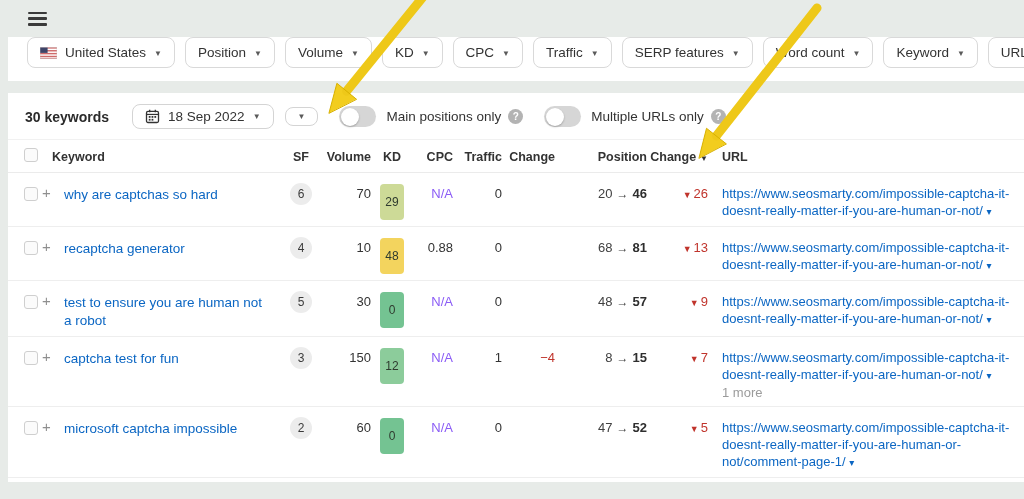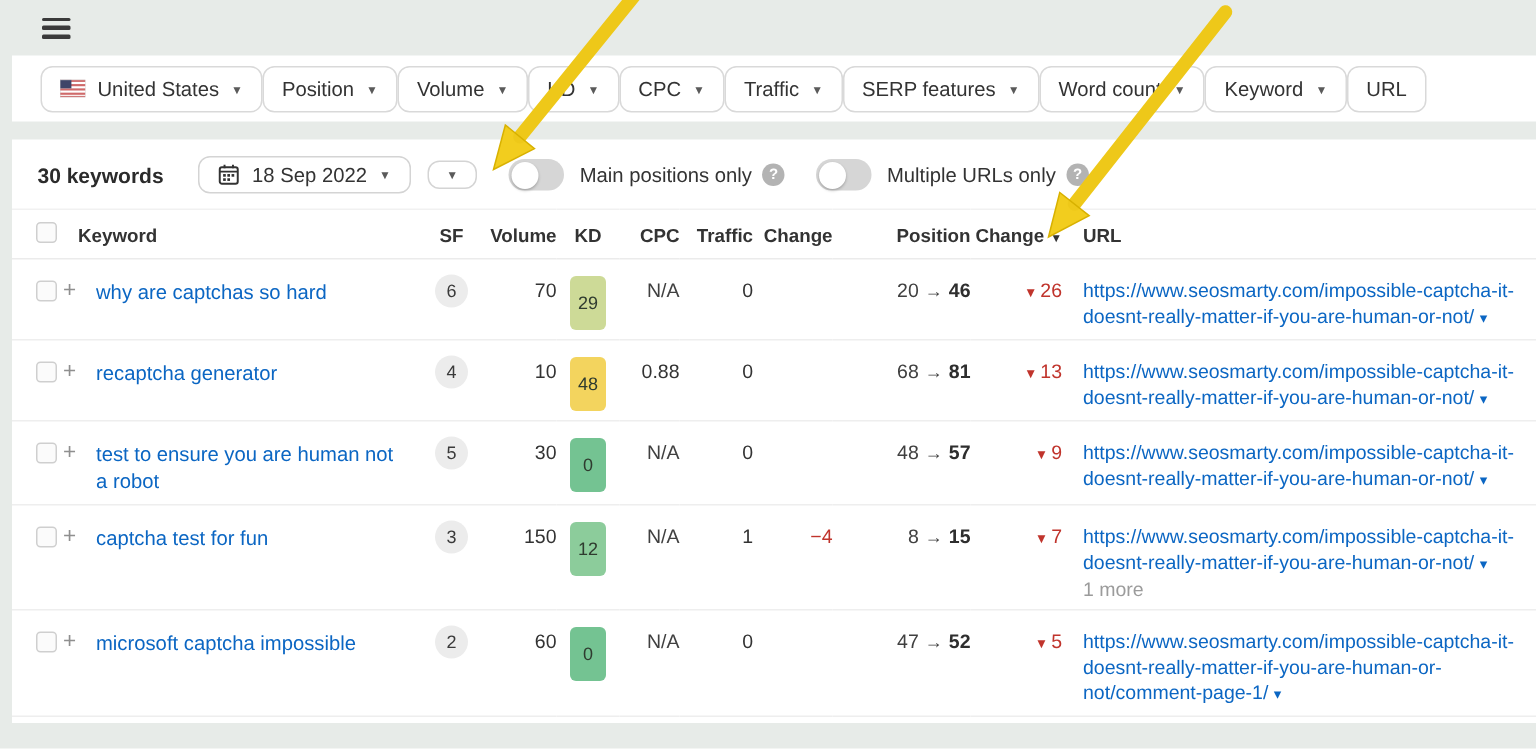--- a/index.html
+++ b/index.html
@@ -13,21 +13,21 @@
 
   
   .app-header { height: 37px; display: flex; align-items: center; padding-left: 28px; }
   .hamburger { width: 19px; height: 14px; display: flex; flex-direction: column; justify-content: space-between; cursor: pointer; }
   .hamburger span { display: block; height: 2.5px; background: #3a3a3a; border-radius: 1px; }
   .app-title { font-size: 17px; font-weight: 700; color: #262626; margin-left: 11px; letter-spacing: .1px; }
 
   
   .filter-bar {
     margin-left: 8px; height: 44px; background: #fff;
-    display: flex; align-items: center; padding-left: 19px; 
+    display: flex; align-items: flex-start; padding-left: 19px; gap: 10px;
   }
   .fbtn {
     display: inline-flex; align-items: center; gap: 8px;
     background: #fff; border: 1px solid #d9d9d9; border-radius: 8px;
     padding: 7px 12px; font-family: inherit; font-size: 13.5px; color: #333; cursor: pointer;
     white-space: nowrap;
   }
   .fbtn .caret { font-size: 8px; color: #5a5a5a; transform: translateY(.5px); }
   .flag { width: 17px; height: 12px; flex: 0 0 auto; }
 
@@ -90,21 +90,21 @@
     display: inline-flex; align-items: center; justify-content: center;
     min-width: 22px; height: 22px; border-radius: 50%; background: #ececec;
     font-size: 12px; color: #3a3a3a; margin-top: -3px; cursor: default;
   }
   .kd-badge {
     display: inline-flex; align-items: center; justify-content: center;
     min-width: 24px; height: 36px; border-radius: 4px; padding: 0 4px;
     font-size: 12px; color: #2f3b2f; margin-top: -2px;
   }
 
-  .dim { color: #404040; }
+  .dim { color: #8b5cf6; }
   .neg { color: #c0342c; }
   .pos-old, .pos-arrow { color: #404040; }
   .pos-arrow { padding: 0 4px; font-size: 12px; }
   .pos-new { color: #2e2e2e; font-weight: 600; }
   .c-chg2 span { color: #c0342c; }
   .c-chg2 .tri { font-size: 9px; margin-right: 2px; }
 
   .c-url { padding-left: 14px !important; }
   .url { color: #0b66c3; font-size: 13px; line-height: 1.3; text-decoration: none; cursor: pointer; overflow-wrap: anywhere; display: block; }
   .url-caret { font-size: 10px; }

